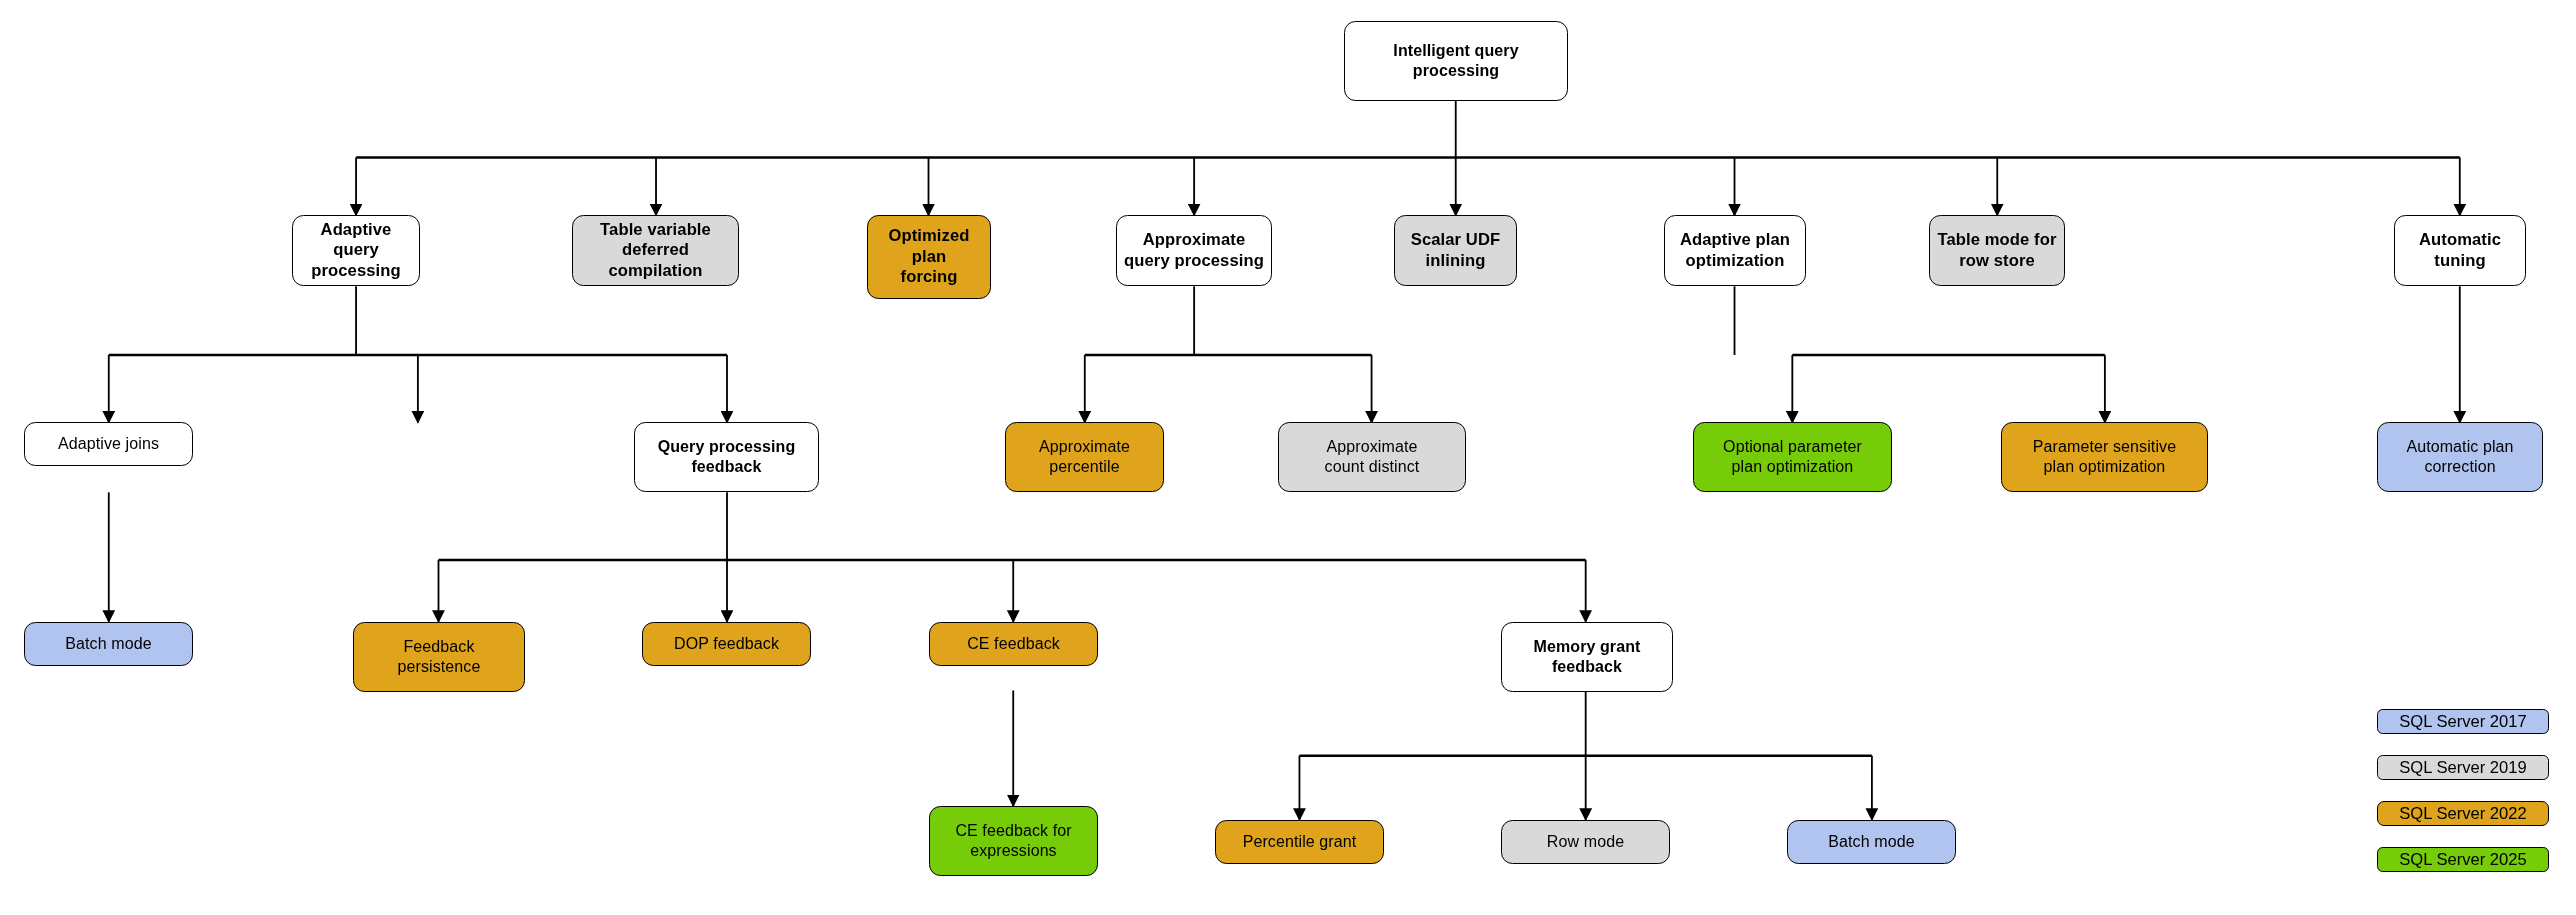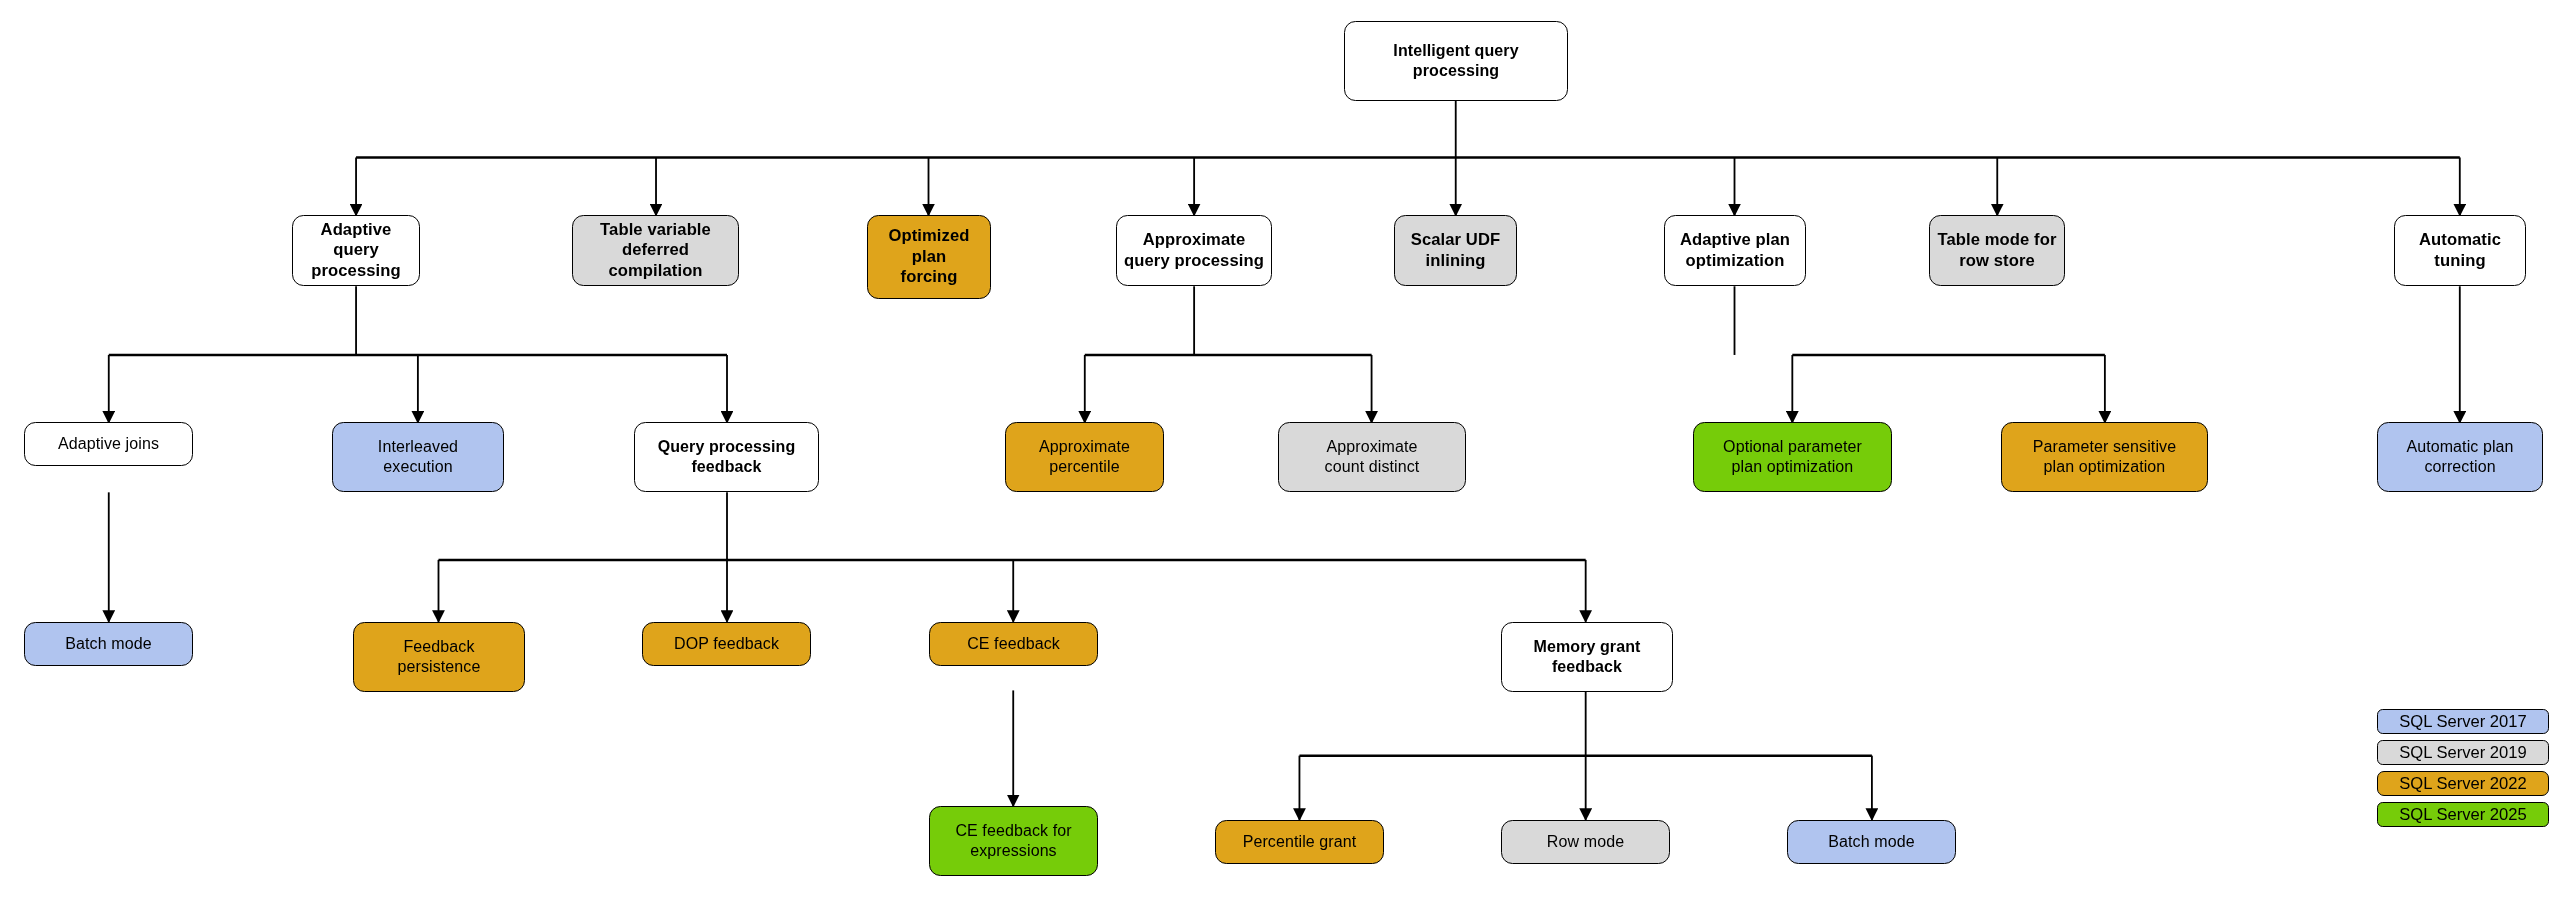--- a/index.html
+++ b/index.html
@@ -62,21 +62,21 @@
   .fill-green  { background: #76cc09; }
   .fill-blue   { background: #b0c4ef; }
 
   .legend {
     position: absolute;
     left: 2377px;
     top: 709px;
     width: 172px;
     display: flex;
     flex-direction: column;
-    gap: 6px;
+    gap: 21px;
   }
   .legend-item {
     box-sizing: border-box;
     border: 1.7px solid #000000;
     border-radius: 5.7px;
     height: 25px;
     display: flex;
     align-items: center;
     justify-content: center;
     font-size: 16.6px;
@@ -168,22 +168,20 @@
 optimization</div>
 
   <div class="node lvl2 fill-gray" style="left:1929px; top:215px; width:136px; height:71px;">Table mode for
 row store</div>
 
   <div class="node lvl2 fill-white" style="left:2394px; top:215px; width:132px; height:71px;">Automatic
 tuning</div>
 
   <div class="node lvl3 fill-white" style="left:24px; top:422px; width:169px; height:44px;">Adaptive joins</div>
 
-  <div class="node lvl3 fill-blue" style="left:332px; top:422px; width:172px; height:70px;">Interleaved
-execution</div>
 
   <div class="node lvl4b fill-white" style="left:634px; top:422px; width:185px; height:70px;">Query processing
 feedback</div>
 
   <div class="node lvl3 fill-orange" style="left:1005px; top:422px; width:159px; height:70px;">Approximate
 percentile</div>
 
   <div class="node lvl3 fill-gray" style="left:1278px; top:422px; width:188px; height:70px;">Approximate
 count distinct</div>
 

